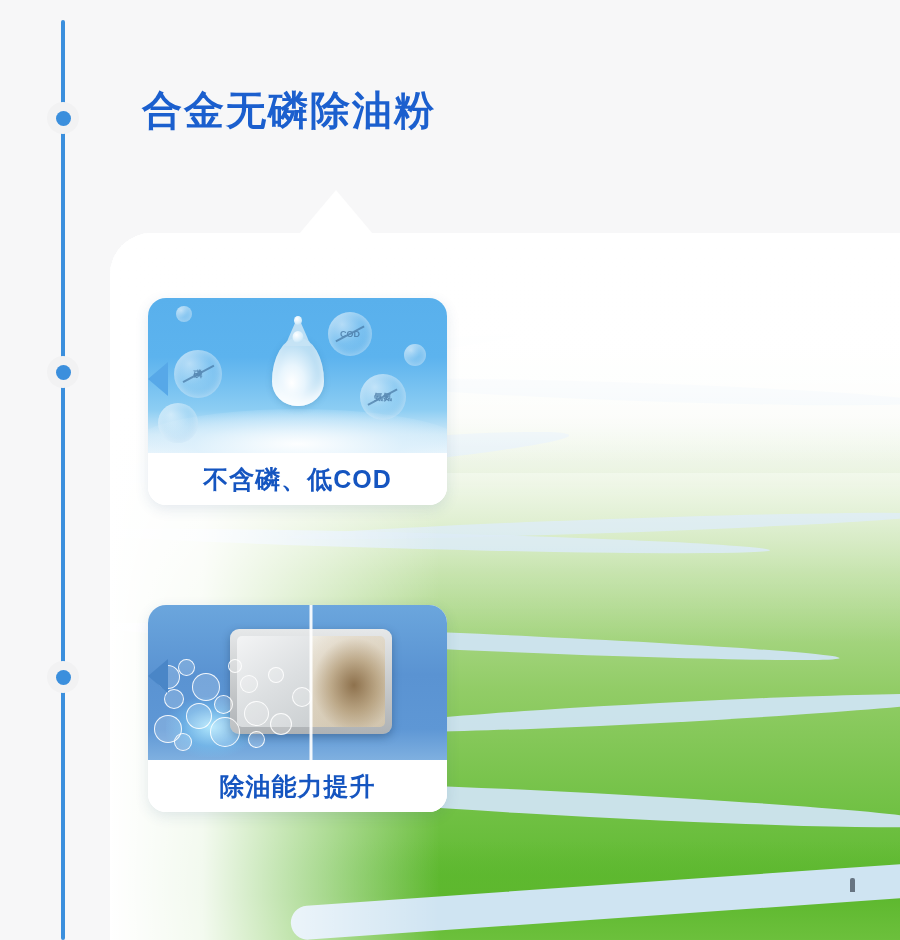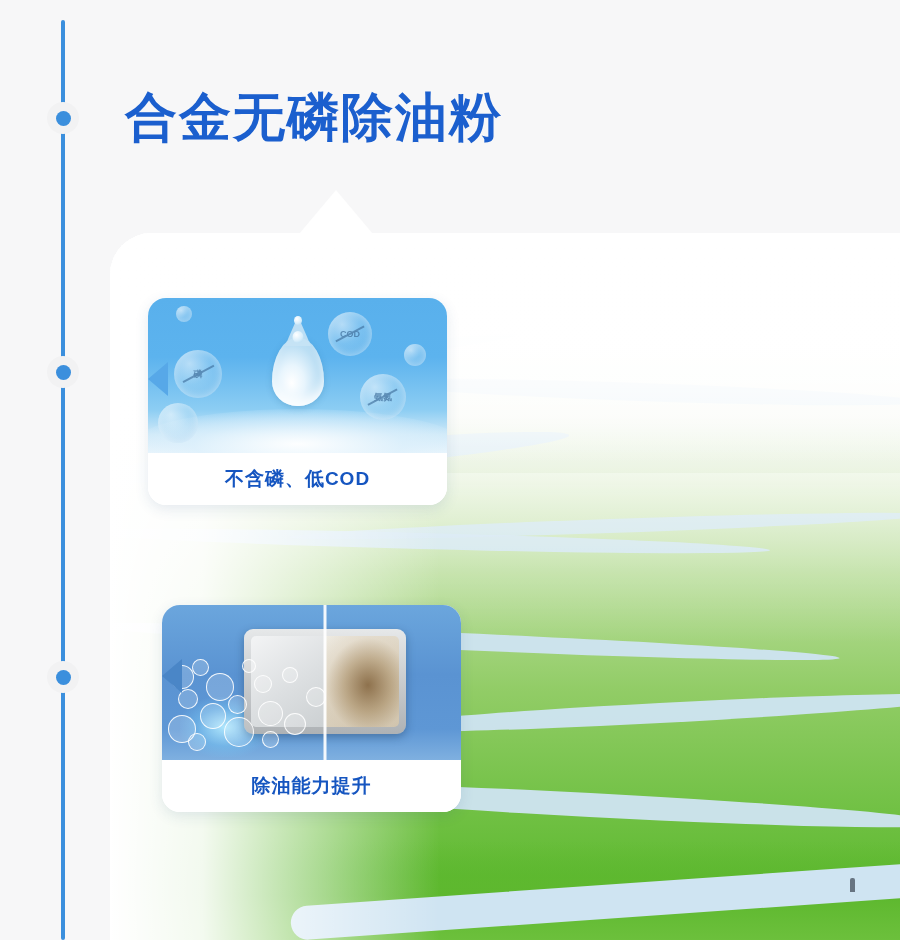--- a/index.html
+++ b/index.html
@@ -19,22 +19,22 @@
   .timeline-dot{
     position:absolute;left:47px;width:32px;height:32px;border-radius:50%;
     background:#f2f2f3;display:flex;align-items:center;justify-content:center;
   }
   .timeline-dot i{
     display:block;width:15px;height:15px;border-radius:50%;background:#3b8fdd;
   }
 
   
   .page-title{
-    position:absolute;left:125px;top:88px;
-    font-size:52px;font-weight:700;color:#1b5fce;
+    position:absolute;left:142px;top:88px;
+    font-size:40px;font-weight:700;color:#1b5fce;
     letter-spacing:2px;line-height:1.12;white-space:nowrap;
   }
 
   
   .panel{
     position:absolute;left:110px;top:233px;width:790px;height:707px;
     background:#ffffff;border-top-left-radius:42px;overflow:hidden;
   }
   .panel-notch{
     position:absolute;left:299px;top:190px;width:0;height:0;
@@ -85,21 +85,21 @@
   
   .card{
     position:absolute;left:148px;width:299px;
     border-radius:18px;overflow:hidden;
     box-shadow:0 4px 14px rgba(40,80,130,.12);
     background:#ffffff;
   }
   .card .media{position:relative;width:100%;overflow:hidden;}
   .card .caption{
     height:52px;display:flex;align-items:center;justify-content:center;
-    background:#ffffff;color:#1555c0;font-size:19px;font-weight:700;letter-spacing:1px;
+    background:#ffffff;color:#1555c0;font-size:25px;font-weight:700;letter-spacing:1px;
   }
   .card-notch{
     position:absolute;width:0;height:0;
     border-top:17px solid transparent;border-bottom:17px solid transparent;
     border-right:20px solid #57a8e8;
   }
   .card-notch.dark{border-right-color:#4a86c7;}
 
   
   #card-one{top:298px;}
@@ -135,21 +135,21 @@
   .bubble span{
     position:absolute;inset:0;display:flex;align-items:center;justify-content:center;
     font-size:9px;font-weight:700;color:#3f6f9c;opacity:.72;
   }
   .bubble span:after{
     content:"";position:absolute;left:14%;top:48%;width:72%;height:2px;
     background:#3f6f9c;transform:rotate(-28deg);opacity:.9;
   }
 
   
-  #card-two{top:605px;margin-left:14px;}
+  #card-two{top:605px;}
   #card-two .media{height:155px;
     background:linear-gradient(180deg,#6ba6dd 0%,#5a93d2 45%,#5e97d5 80%,#7fb0e0 100%);
   }
   .tray{
     position:absolute;left:82px;top:24px;width:162px;height:105px;
     border-radius:9px;overflow:hidden;
     background:linear-gradient(180deg,#e6e8e9 0%,#c9ccce 50%,#aeb2b5 100%);
     box-shadow:0 3px 8px rgba(20,45,75,.35);
     padding:7px;box-sizing:border-box;
   }

